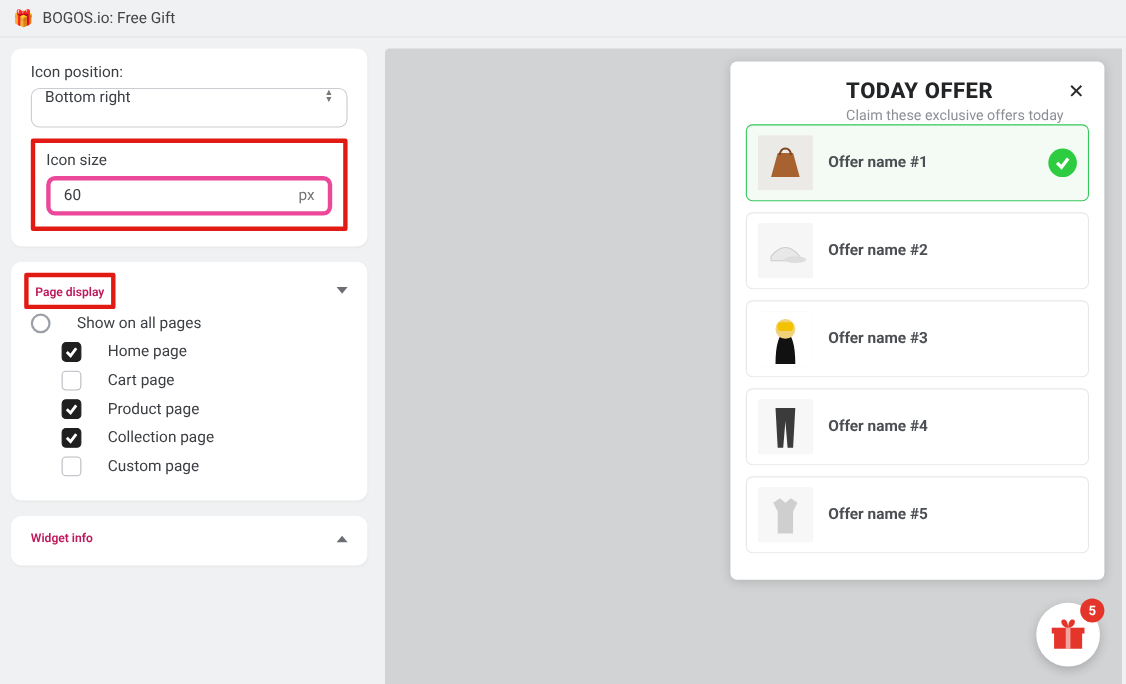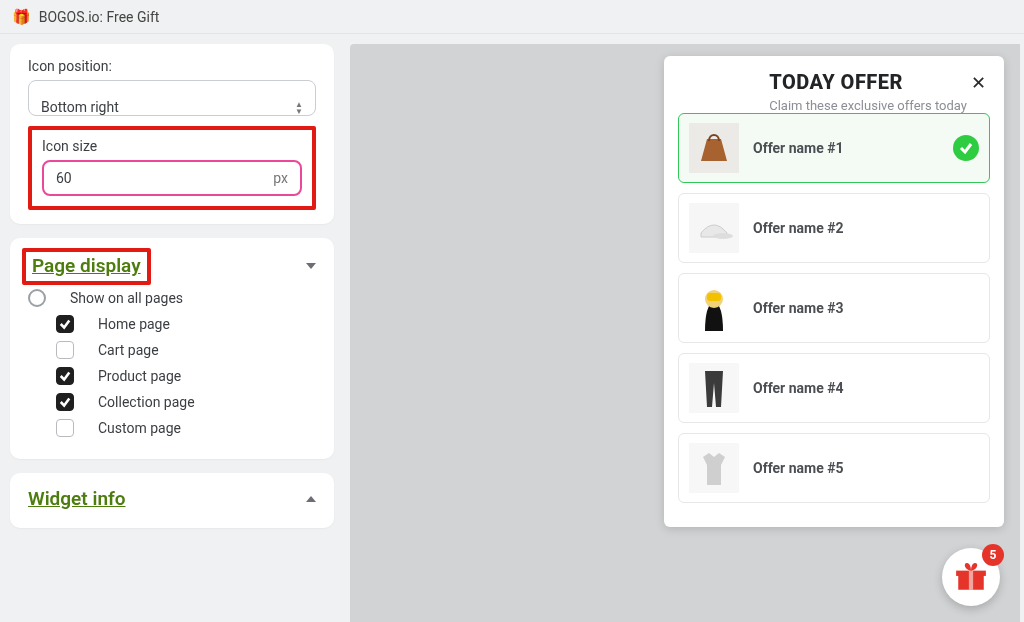--- a/index.html
+++ b/index.html
@@ -56,62 +56,61 @@
 
   .label { font-size: 14px; color: #3b3e42; margin-bottom: 6px; }
 
   
   .select {
     width: 100%;
     height: 36px;
     border: 1px solid #c9ccd0;
     border-radius: 8px;
     display: flex;
-    align-items: flex-end;
+    align-items: flex-start;
     padding: 0 12px;
     justify-content: space-between;
     font-size: 14px;
     color: #3b3e42;
     background: #fff;
   }
   .select .chev { display:flex; flex-direction:column; gap:1px; align-items:center; }
   .select .chev span { font-size: 8px; line-height: 6px; color: #777; }
 
   
   .hl-box {
     border: 4px solid #e11a13;
     border-radius: 2px;
     padding: 8px 10px 10px 10px;
     margin-top: 10px;
   }
   .input-wrap {
     position: relative;
     height: 36px;
-    border: 2px solid #ec4899;
+    border: 4px solid #ec4899;
     border-radius: 8px;
     display: flex;
     align-items: center;
     padding: 0 12px;
     font-size: 14px;
     color: #3b3e42;
   }
   .input-wrap .unit { color: #777; }
 
   
   .section-header {
     display: flex;
     align-items: center;
     justify-content: space-between;
     margin-bottom: 10px;
   }
   .section-title {
-    font-size: 19px;
+    font-size: 11px;
     font-weight: 600;
-    color: #4d7c0f;
-    text-decoration: underline;
+    color: #be185d;
   }
   .hl-title {
     display: inline-block;
     border: 4px solid #e11a13;
     padding: 2px 6px 4px 6px;
     margin: -4px -6px -6px -6px;
     border-radius: 2px;
   }
   .chev-down {
     width: 0; height: 0;

